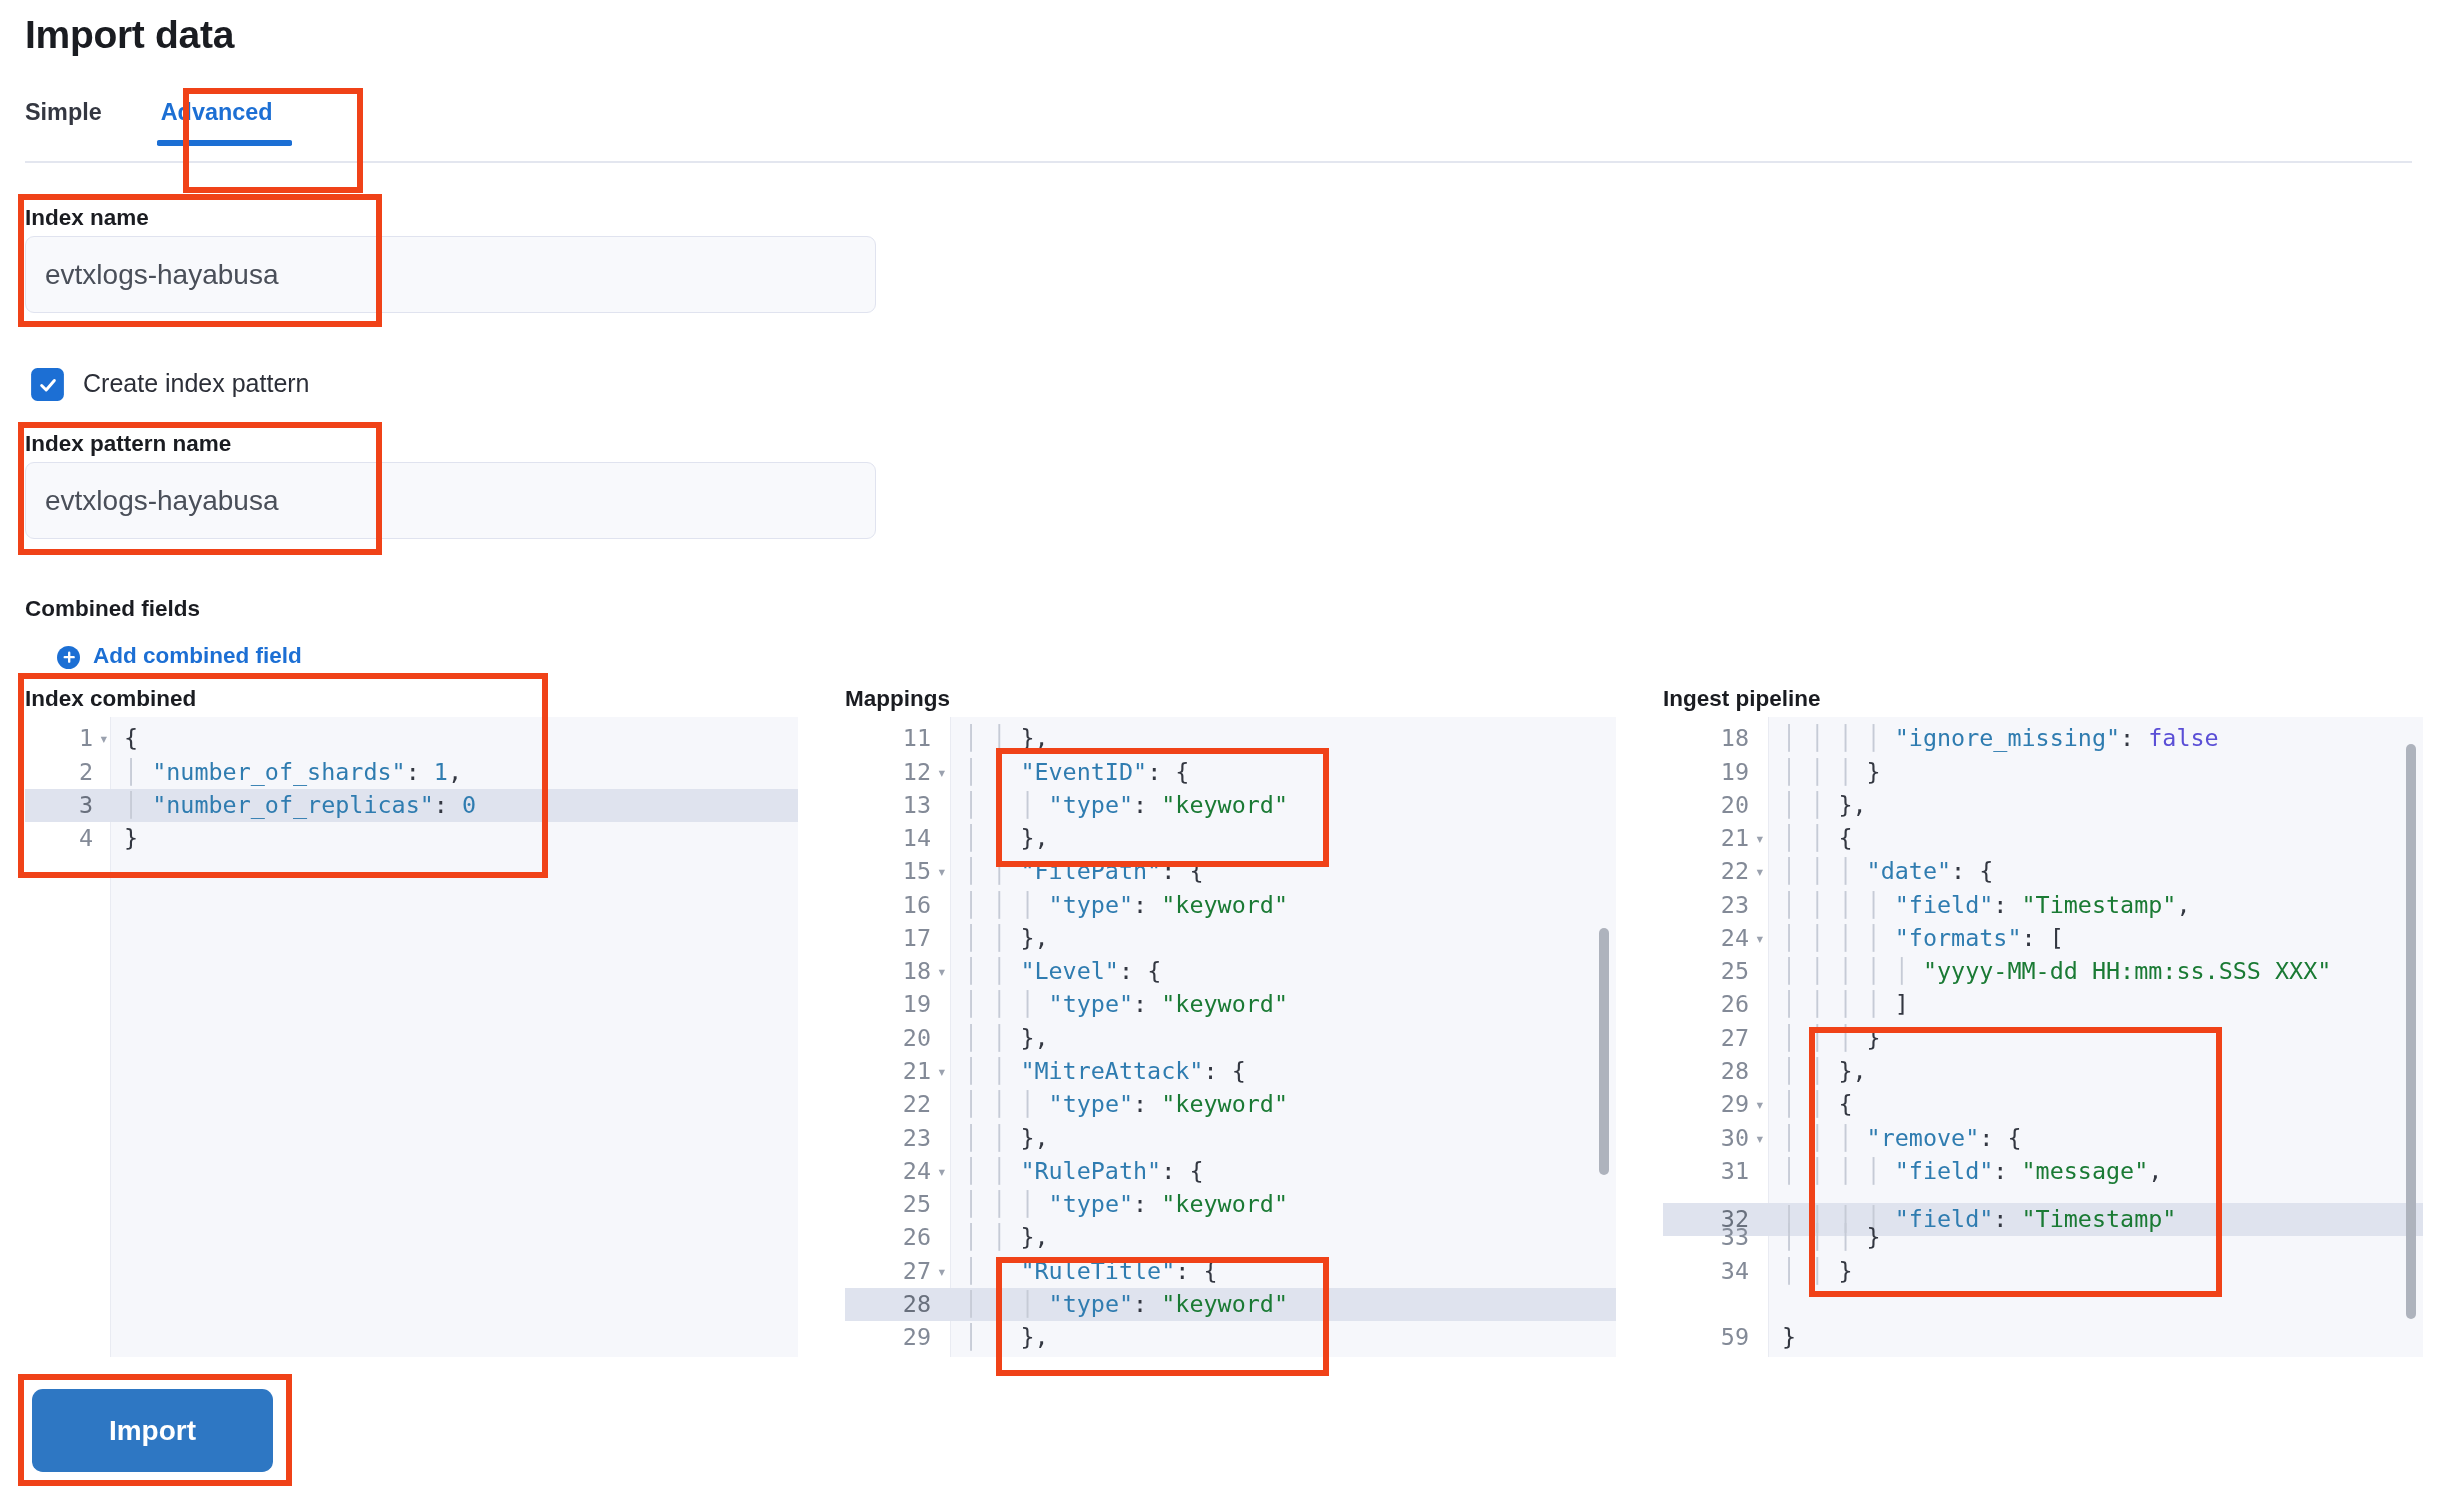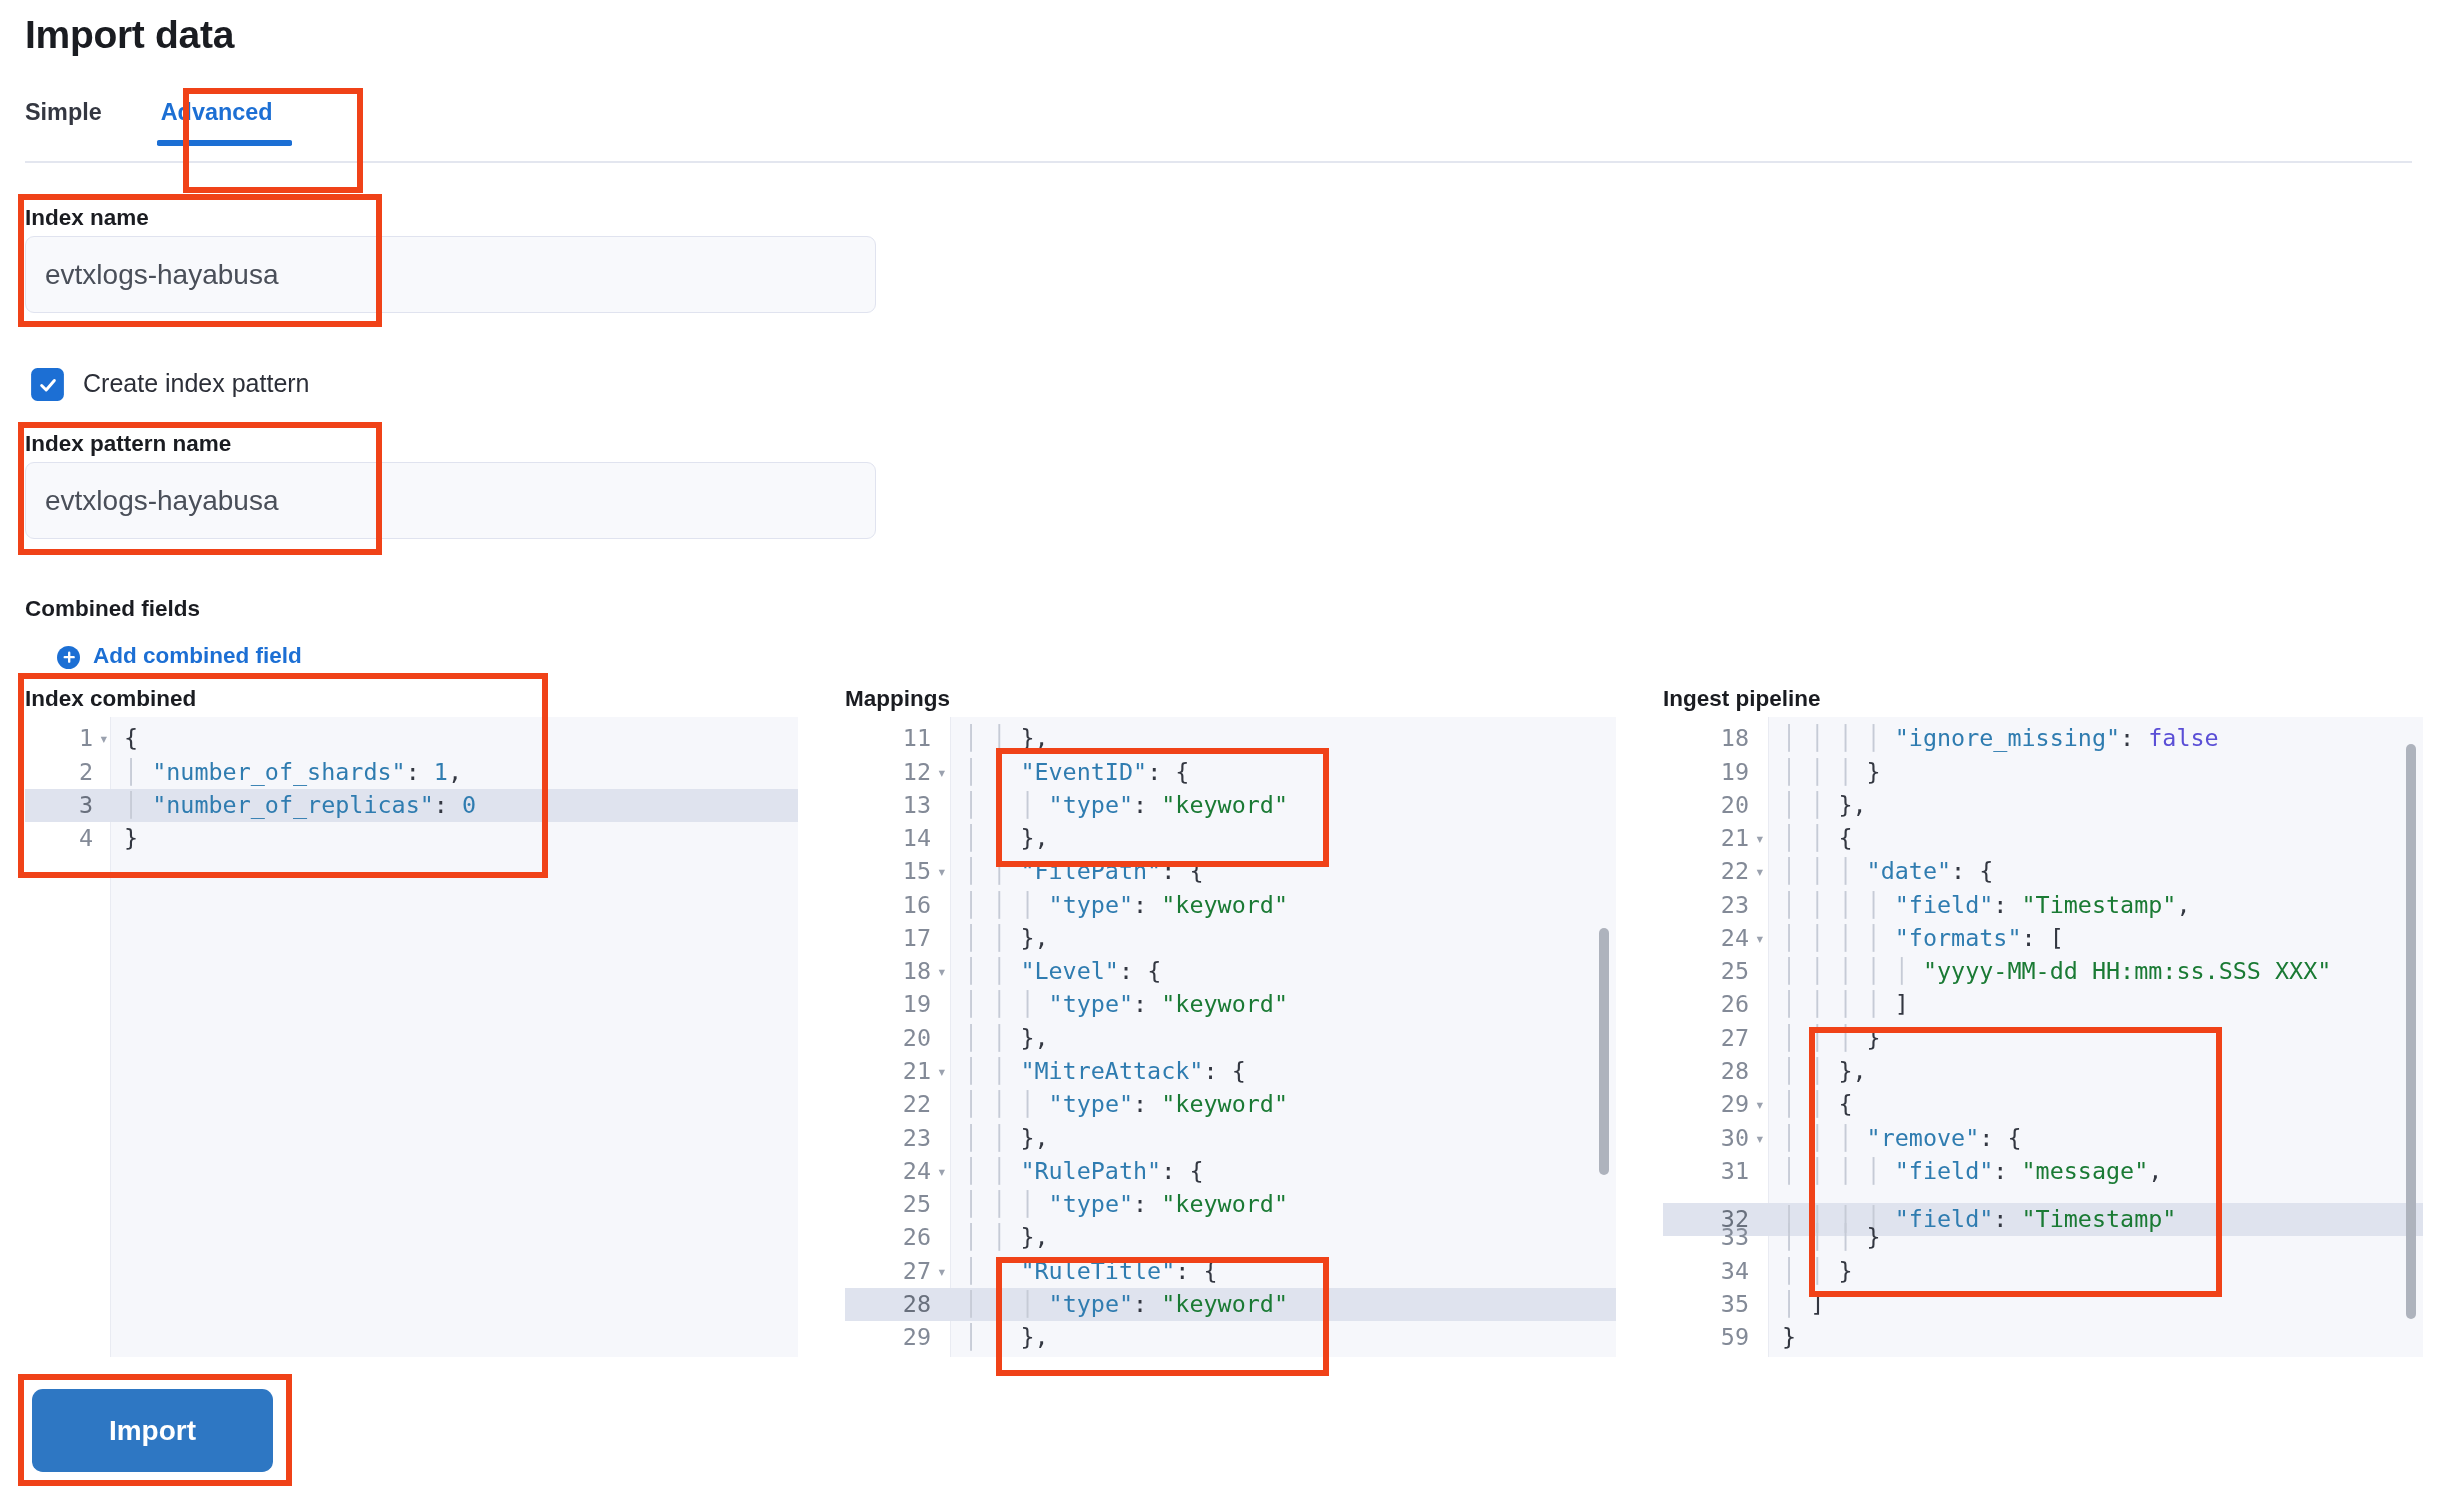--- a/index.html
+++ b/index.html
@@ -226,21 +226,20 @@
         <div class="ln" style="top: 238px;"><span class="num">25</span><span class="code"><span class="tok-guide">│</span> <span class="tok-guide">│</span> <span class="tok-guide">│</span> <span class="tok-guide">│</span> <span class="tok-guide">│</span> <span class="tok-str">"yyyy-MM-dd HH:mm:ss.SSS XXX"</span></span></div>
         <div class="ln" style="top: 271px;"><span class="num">26</span><span class="code"><span class="tok-guide">│</span> <span class="tok-guide">│</span> <span class="tok-guide">│</span> <span class="tok-guide">│</span> <span class="tok-punc">]</span></span></div>
         <div class="ln" style="top: 305px;"><span class="num">27</span><span class="code"><span class="tok-guide">│</span> <span class="tok-guide">│</span> <span class="tok-guide">│</span> <span class="tok-punc">}</span></span></div>
         <div class="ln" style="top: 338px;"><span class="num">28</span><span class="code"><span class="tok-guide">│</span> <span class="tok-guide">│</span> <span class="tok-punc">}</span><span class="tok-punc">,</span></span></div>
         <div class="ln" style="top: 371px;"><span class="num">29</span><span class="fold">▾</span><span class="code"><span class="tok-guide">│</span> <span class="tok-guide">│</span> <span class="tok-punc">{</span></span></div>
         <div class="ln" style="top: 405px;"><span class="num">30</span><span class="fold">▾</span><span class="code"><span class="tok-guide">│</span> <span class="tok-guide">│</span> <span class="tok-guide">│</span> <span class="tok-key">"remove"</span><span class="tok-punc">:</span><span class="tok-punc"> </span><span class="tok-punc">{</span></span></div>
         <div class="ln" style="top: 438px;"><span class="num">31</span><span class="code"><span class="tok-guide">│</span> <span class="tok-guide">│</span> <span class="tok-guide">│</span> <span class="tok-guide">│</span> <span class="tok-key">"field"</span><span class="tok-punc">:</span><span class="tok-punc"> </span><span class="tok-str">"message"</span><span class="tok-punc">,</span></span></div>
         <div class="ln hl" style="top: 471px; margin-top: 15px;"><span class="num">32</span><span class="code"><span class="tok-guide">│</span> <span class="tok-guide">│</span> <span class="tok-guide">│</span> <span class="tok-guide">│</span> <span class="tok-key">"field"</span><span class="tok-punc">:</span><span class="tok-punc"> </span><span class="tok-str">"Timestamp"</span></span></div>
         <div class="ln" style="top: 504px;"><span class="num">33</span><span class="code"><span class="tok-guide">│</span> <span class="tok-guide">│</span> <span class="tok-guide">│</span> <span class="tok-punc">}</span></span></div>
         <div class="ln" style="top: 538px;"><span class="num">34</span><span class="code"><span class="tok-guide">│</span> <span class="tok-guide">│</span> <span class="tok-punc">}</span></span></div>
-        <div class="ln" style="top: 571px;"><span class="num">35</span><span class="code"><span class="tok-guide">│</span> <span class="tok-punc">]</span></span></div>
         <div class="ln" style="top: 604px;"><span class="num">59</span><span class="code"><span class="tok-punc">}</span></span></div>
       </div>
     <div class="vscroll" style="right:7.2px; top:27px; height:575px;"></div>
   </div>
 
   <button class="import-btn">Import</button>
 
   <div class="anno" style="left:183px; top:88px; width:180px; height:105px;"></div>
   <div class="anno" style="left:18px; top:194px; width:364px; height:133px;"></div>
   <div class="anno" style="left:18px; top:422px; width:364px; height:133px;"></div>

